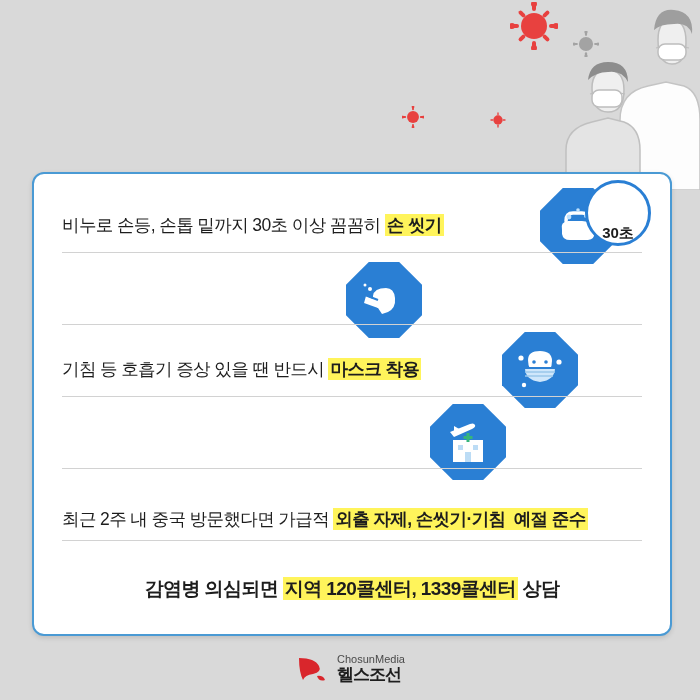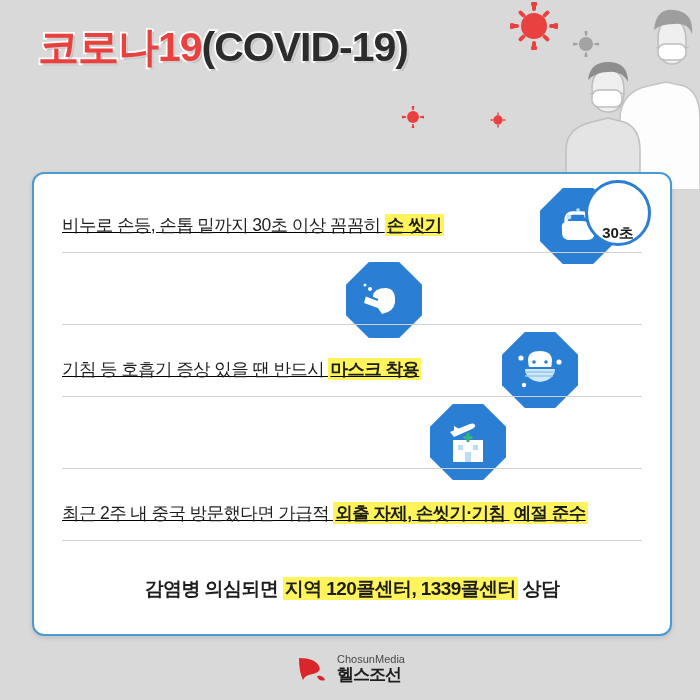--- a/index.html
+++ b/index.html
@@ -87,21 +87,20 @@
     box-shadow: 0 2px 5px rgba(0,0,0,0.12);
     z-index: 4;
   }
   .rule {
     position: absolute;
     left: 28px;
     width: 580px;
     display: flex;
     align-items: center;
     min-height: 38px;
-    text-decoration: underline;
   }
   .rule-text {
     font-size: 17.5px;
     color: #1d1d1d;
     letter-spacing: -0.6px;
     line-height: 1.5;
     white-space: nowrap;
   }
   .hl {
     background: #fff45b;
@@ -258,23 +257,20 @@
     <g fill="#e8413f">
       <circle cx="24" cy="24" r="14"></circle>
       <rect x="22" y="1" width="4" height="9" rx="2"></rect>
       <rect x="22" y="38" width="4" height="9" rx="2"></rect>
       <rect x="1" y="22" width="9" height="4" rx="2"></rect>
       <rect x="38" y="22" width="9" height="4" rx="2"></rect>
     </g>
   </svg>
 
   <div class="title-block">
-    <div class="title-line1">
-      <span class="t-red">코로나19</span><span class="t-dark">(COVID-19)</span>
-    </div>
   </div>
 
   <div class="card">
 
     <div class="rule" style="top:32px;">
       <div class="rule-text">
         <span>비누로 손등, 손톱 밑까지 30초 이상 꼼꼼히 </span><span class="hl">손 씻기</span>
       </div>
     </div>
     <div class="icon-oct" style="left:506px; top:14px;">
@@ -329,21 +325,21 @@
         <rect x="33" y="31" width="5" height="5" fill="#bcdcf5"></rect>
         <rect x="25" y="38" width="6" height="10" fill="#bcdcf5"></rect>
         <rect x="26.5" y="19" width="3" height="9" fill="#36b57a"></rect>
         <rect x="23.5" y="22" width="9" height="3" fill="#36b57a"></rect>
         <path d="M10 18 L30 10 Q34 8.6 35 11 Q36 13 32 15 L14 23 Z" fill="#ffffff"></path>
         <path d="M14 12 L21 16 L14 19 Z" fill="#ffffff"></path>
       </svg>
     </div>
     <div class="divider" style="top:294px;"></div>
 
-    <div class="rule" style="top:320px;">
+    <div class="rule" style="top:320px;align-items:flex-end;">
       <div class="rule-text">
         <span>최근 2주 내 중국 방문했다면 가급적 </span><span class="hl">외출 자제, 손씻기·기침 </span><span class="hl">예절 준수</span>
       </div>
     </div>
     <div class="divider" style="top:366px;"></div>
 
     <div class="bottom-line">
       <span>감염병 의심되면 </span><span class="hl">지역 120콜센터, 1339콜센터</span><span> 상담</span>
     </div>
   </div>

